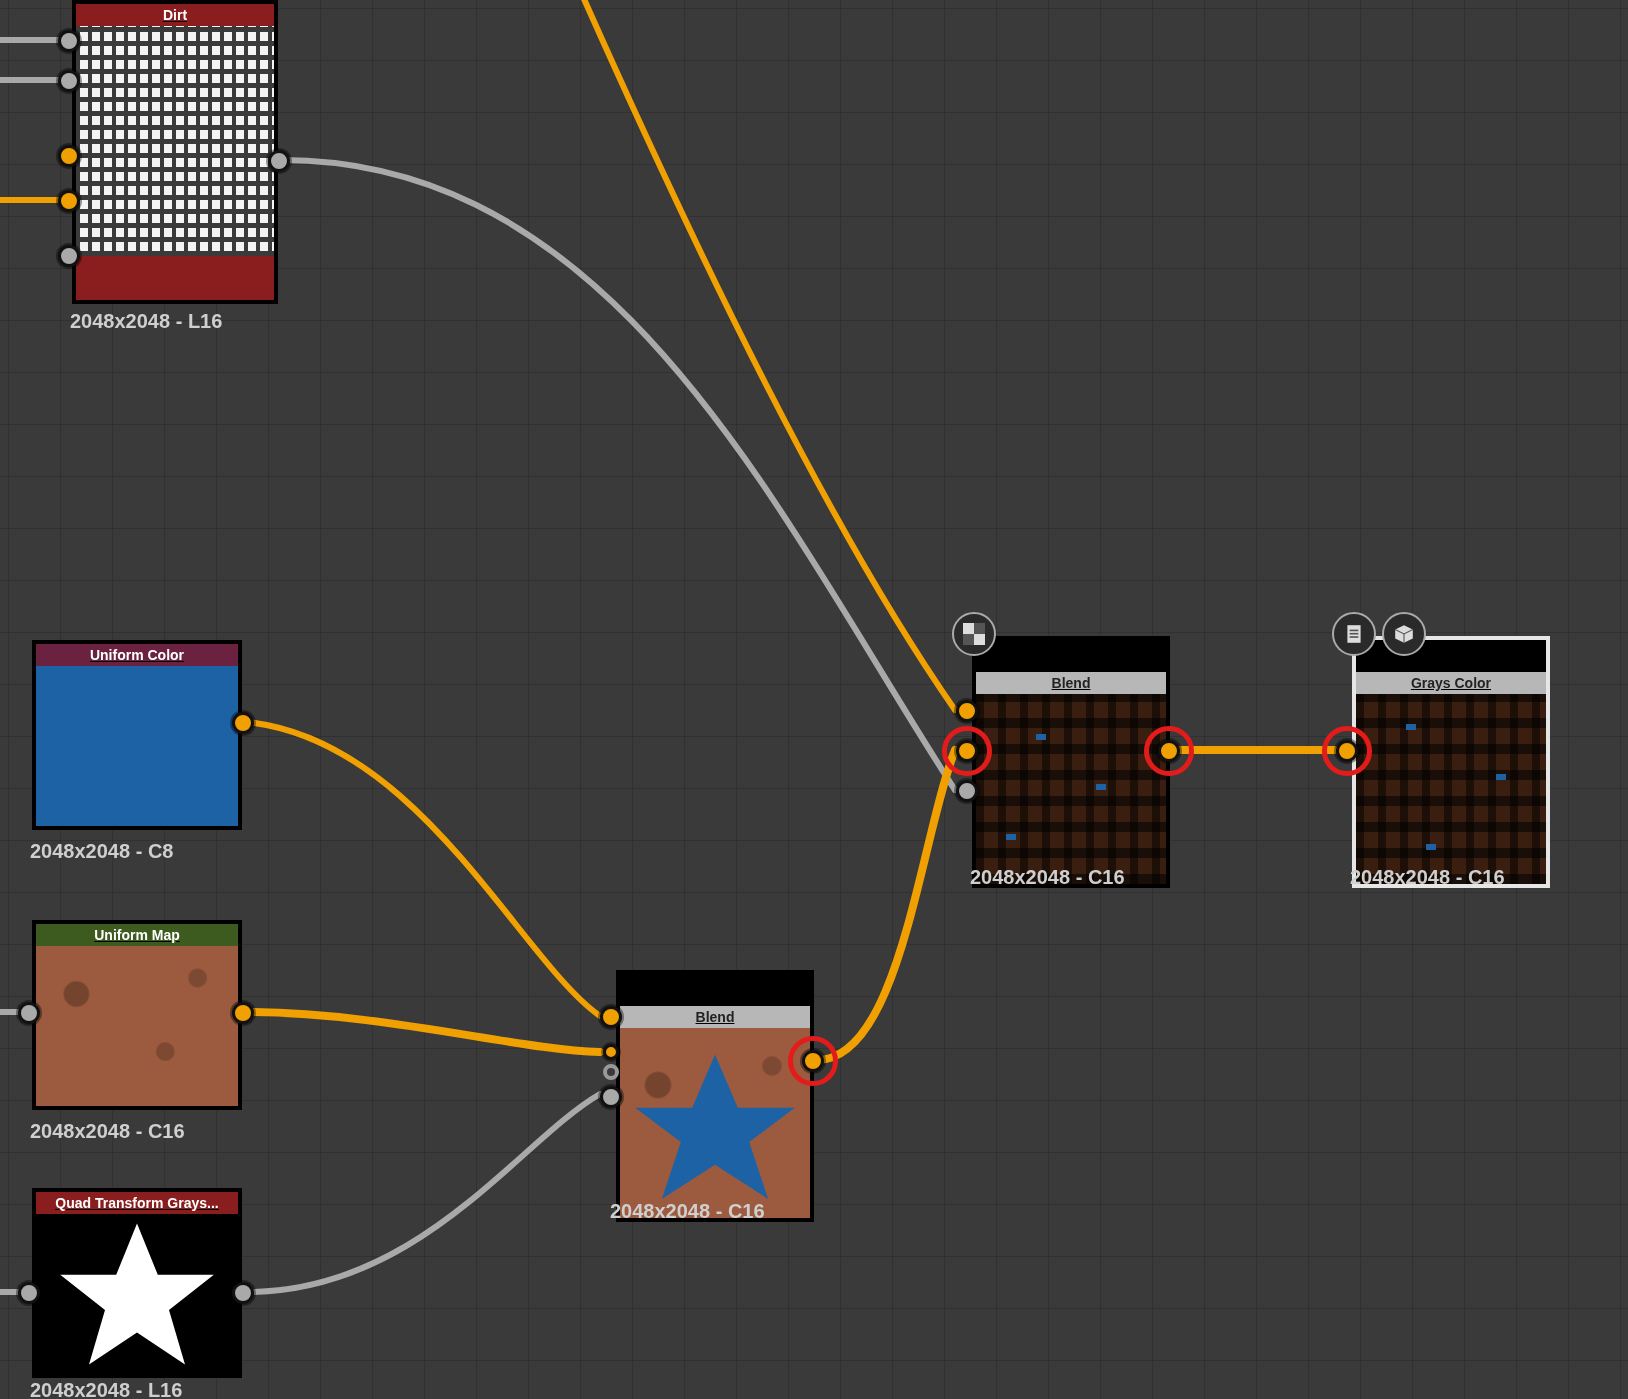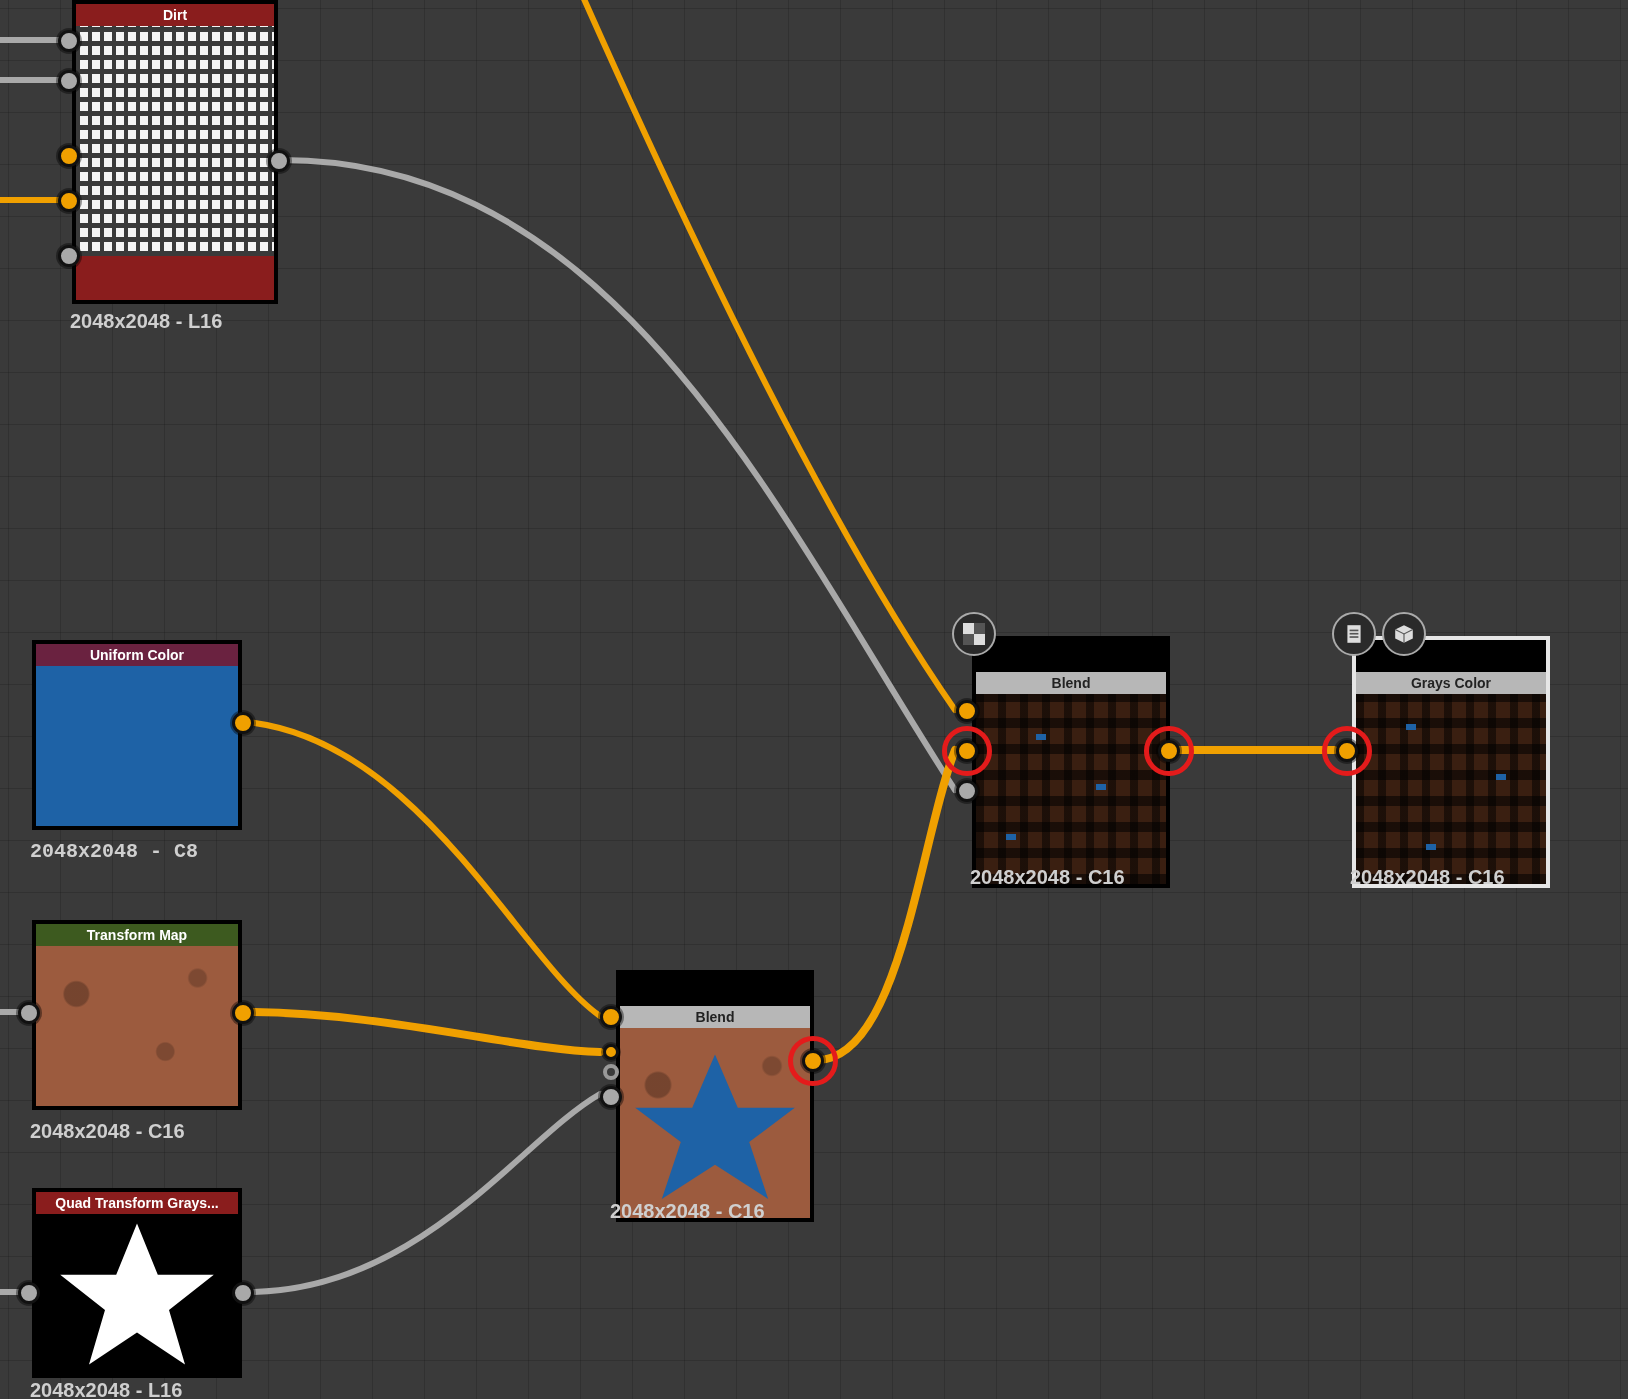--- a/index.html
+++ b/index.html
@@ -33,20 +33,21 @@
   .wire-grey { stroke: #a9a9a9; stroke-width: 6; fill: none; stroke-linecap: round; }
   .wire-orange { stroke: #f0a000; stroke-width: 6; fill: none; stroke-linecap: round; }
   .wire-orange-bold { stroke: #f0a000; stroke-width: 8; fill: none; stroke-linecap: round; }
 
   
   .node {
     position: absolute;
     border: 4px solid #000;
     background: #000;
     box-sizing: content-box;
+    text-decoration: underline;
   }
   .node.highlight {
     border: 4px solid #e6e6e6;
   }
   .node .title {
     height: 22px;
     line-height: 22px;
     font-size: 14px;
     font-weight: bold;
     color: #fff;
@@ -184,24 +185,24 @@
   <div class="port grey" style="left:58px; top:245px;"></div>
 
   <div class="port grey" style="left:268px; top:150px;"></div>
   <div class="caption" style="left:70px; top:310px;">2048x2048 - L16</div>
 
   <div class="node" style="left:32px; top:640px; width:202px;">
     <div class="title" style="background:#6a2240;">Uniform Color</div>
     <div class="preview prev-blue" style="height:160px;"></div>
   </div>
   <div class="port orange" style="left:232px; top:712px;"></div>
-  <div class="caption" style="left:30px; top:840px;font-family:Liberation Mono, monospace;">2048x2048 - C8</div>
+  <div class="caption" style="left:30px; top:840px;">2048x2048 - C8</div>
 
   <div class="node" style="left:32px; top:920px; width:202px;">
-    <div class="title" style="background:#3d5a1f;">Transform Map</div>
+    <div class="title" style="background:#3d5a1f;">Uniform Map</div>
     <div class="preview prev-brown-tex" style="height:160px;"></div>
   </div>
   <div class="port grey" style="left:18px;  top:1002px;"></div>
   <div class="port orange" style="left:232px; top:1002px;"></div>
   <div class="caption" style="left:30px; top:1120px;">2048x2048 - C16</div>
 
   <div class="node" style="left:32px; top:1188px; width:202px;">
     <div class="title" style="background:#8a1d1d;">Quad Transform Grays...</div>
     <div class="preview prev-black" style="height:160px;">
       <svg class="star" viewBox="0 0 100 100">

